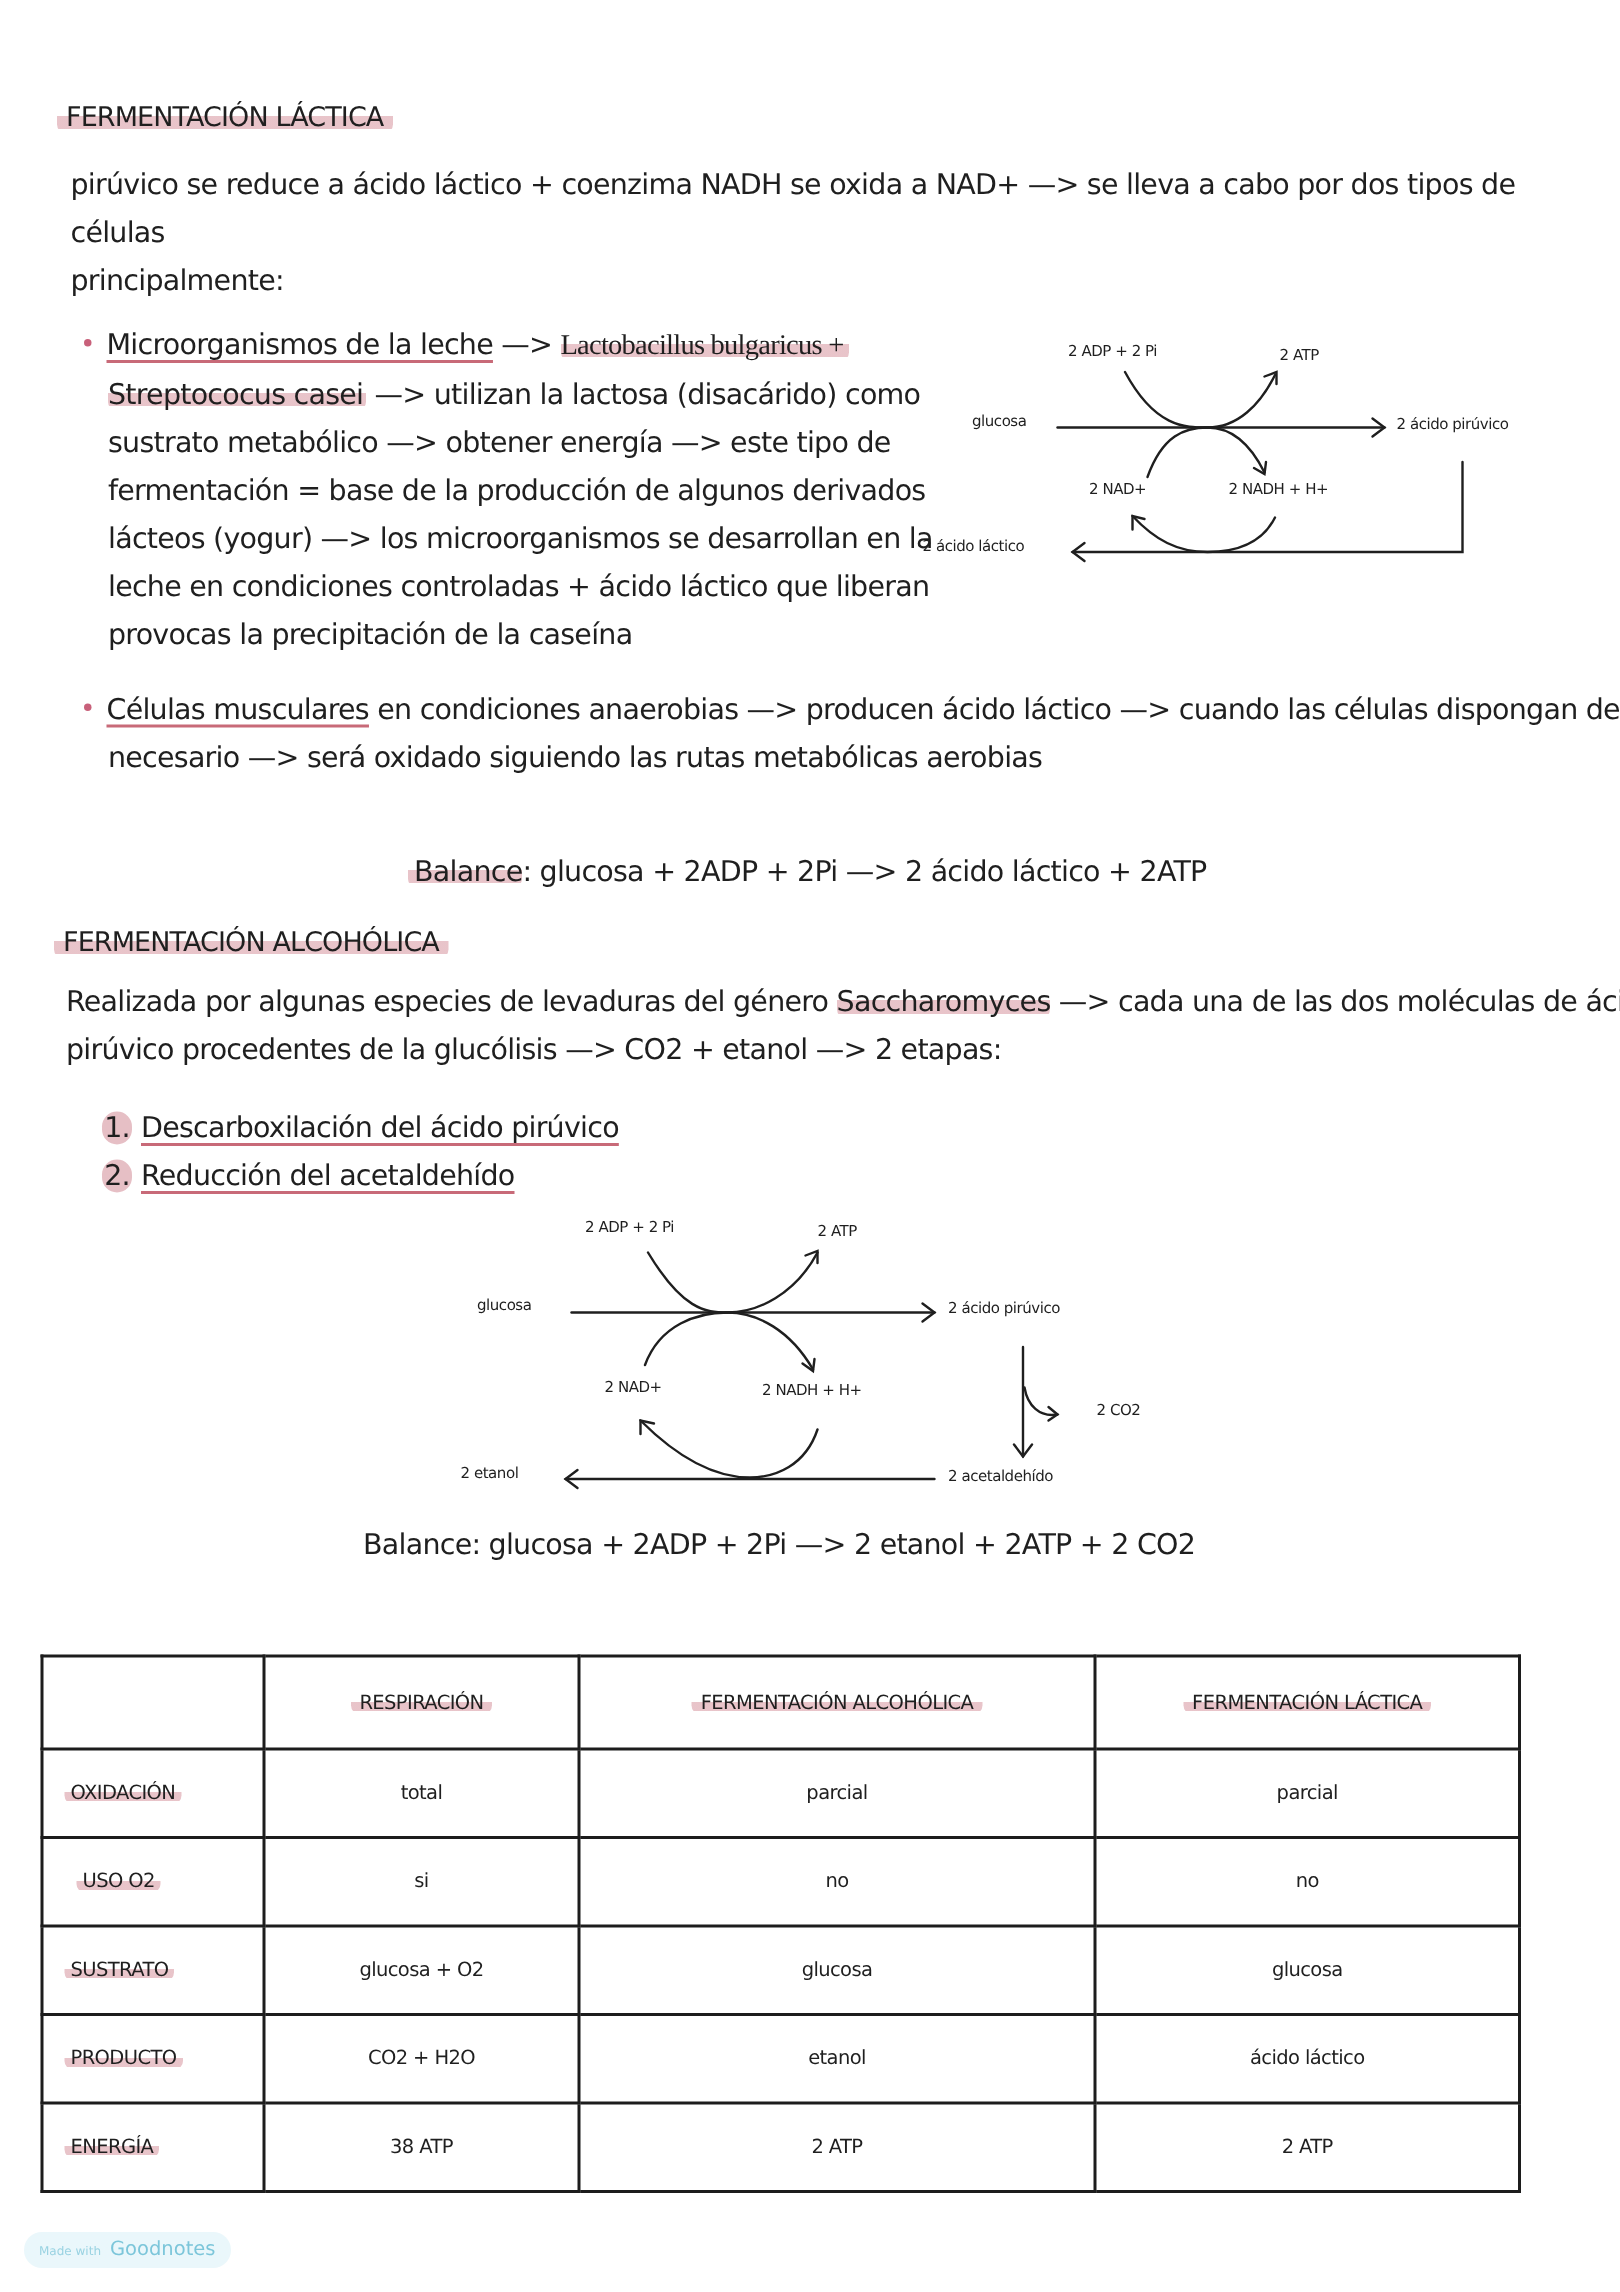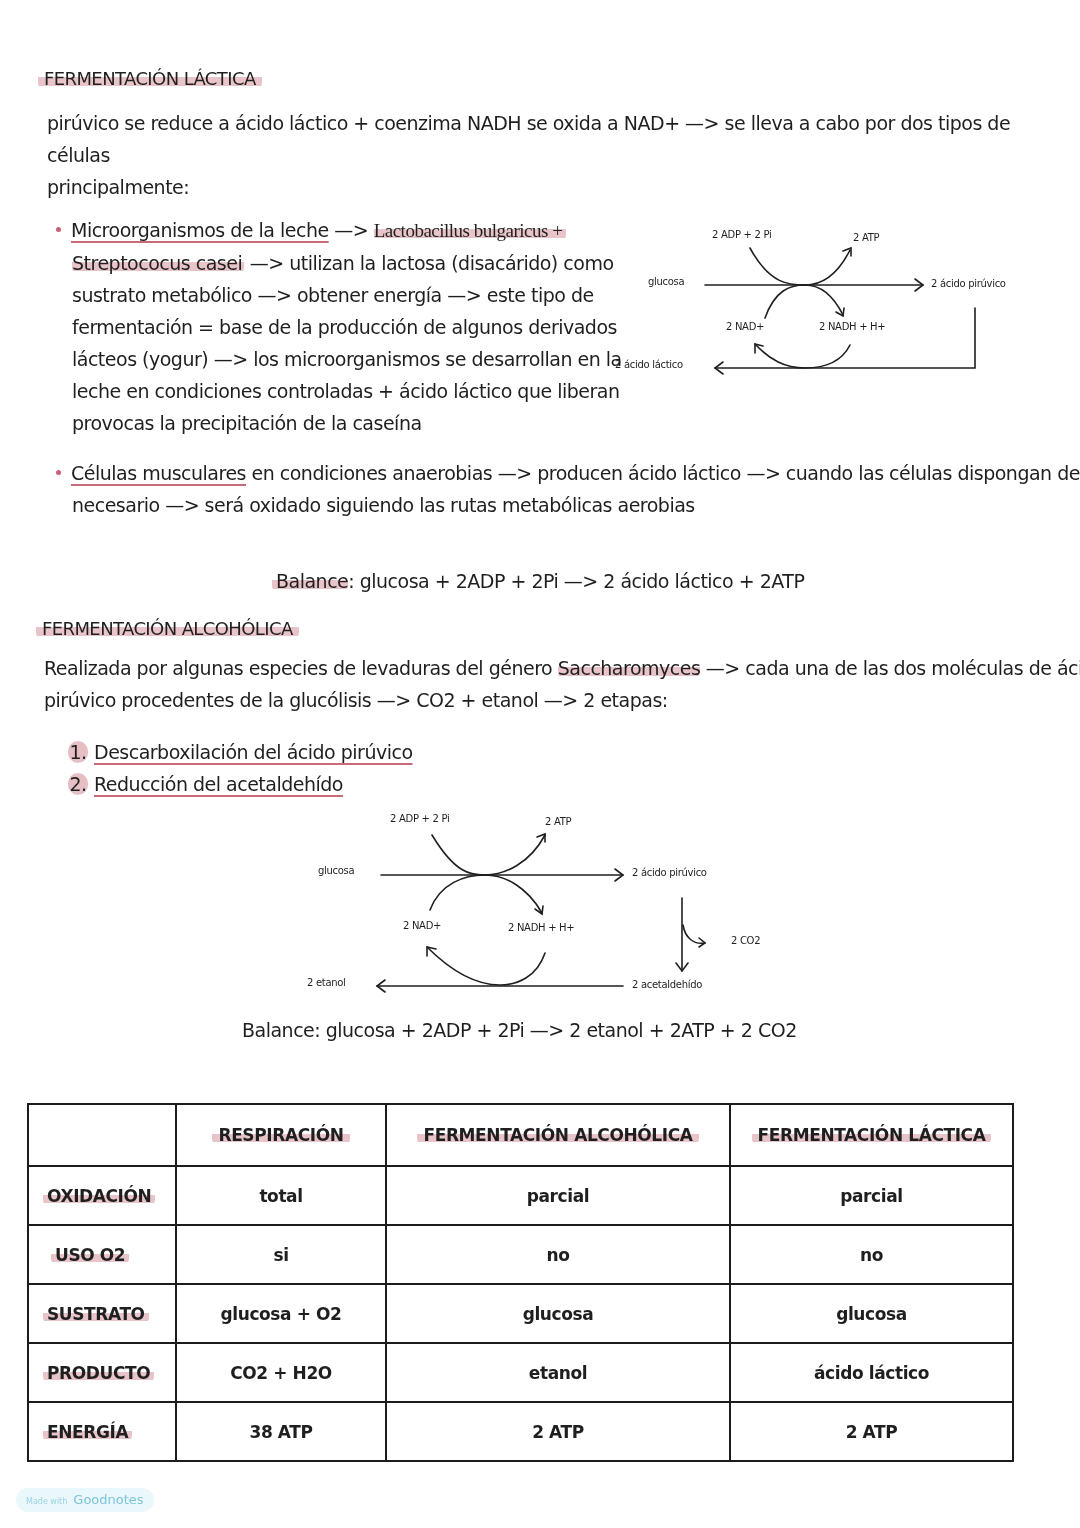--- a/index.html
+++ b/index.html
@@ -9,21 +9,21 @@
   .hw { font-family:"DejaVu Sans", sans-serif; letter-spacing:-0.3px; }
   .heading { font-size:18px; letter-spacing:-0.6px; }
   .hl { background: linear-gradient(transparent 45%, rgba(214,148,158,0.55) 45%, rgba(214,148,158,0.55) 85%, transparent 85%);
         border-radius:6px; padding:0 6px; margin-left:-6px; }
   .ul { text-decoration: underline; text-decoration-color:#c86a78; text-decoration-thickness:2px; text-underline-offset:4px; }
   .para { font-size:19px; line-height:32px; letter-spacing:-0.5px; }
   .dot { display:inline-block; width:5px; height:5px; border-radius:50%; background:#c8607a; margin-right:10px; vertical-align:middle; position:relative; top:-2px; }
   .num { display:inline-block; width:20px; height:22px; border-radius:11px; background:rgba(214,148,158,0.6); text-align:center; line-height:22px; margin-right:6px; }
   .dlabel { font-size:10px; letter-spacing:-0.3px; white-space:nowrap; }
   table.cmp { border-collapse:collapse; position:absolute; left:27px; top:1103px; width:987px; }
-  table.cmp td { border:2.5px solid #1c1c1c; text-align:center; font-size:17px; height:55px; letter-spacing:-0.4px;font-weight:bold; }
+  table.cmp td { border:2.5px solid #1c1c1c; text-align:center; font-size:13px; height:55px; letter-spacing:-0.4px; }
   table.cmp td.rowh { text-align:left; padding-left:14px; }
   .badge { position:absolute; left:16px; top:1488px; height:24px; padding:0 10px; border-radius:12px;
            background:#eaf7fb; color:#7cc6da; font-size:13px; line-height:24px; white-space:nowrap; }
   .badge small { font-size:8px; margin-right:6px; color:#9ad3e2; }
 </style>
 </head>
 <body>
 
 <div class="abs hw heading" style="left:44px; top:68px;">
   <span class="hl">FERMENTACIÓN LÁCTICA</span>

